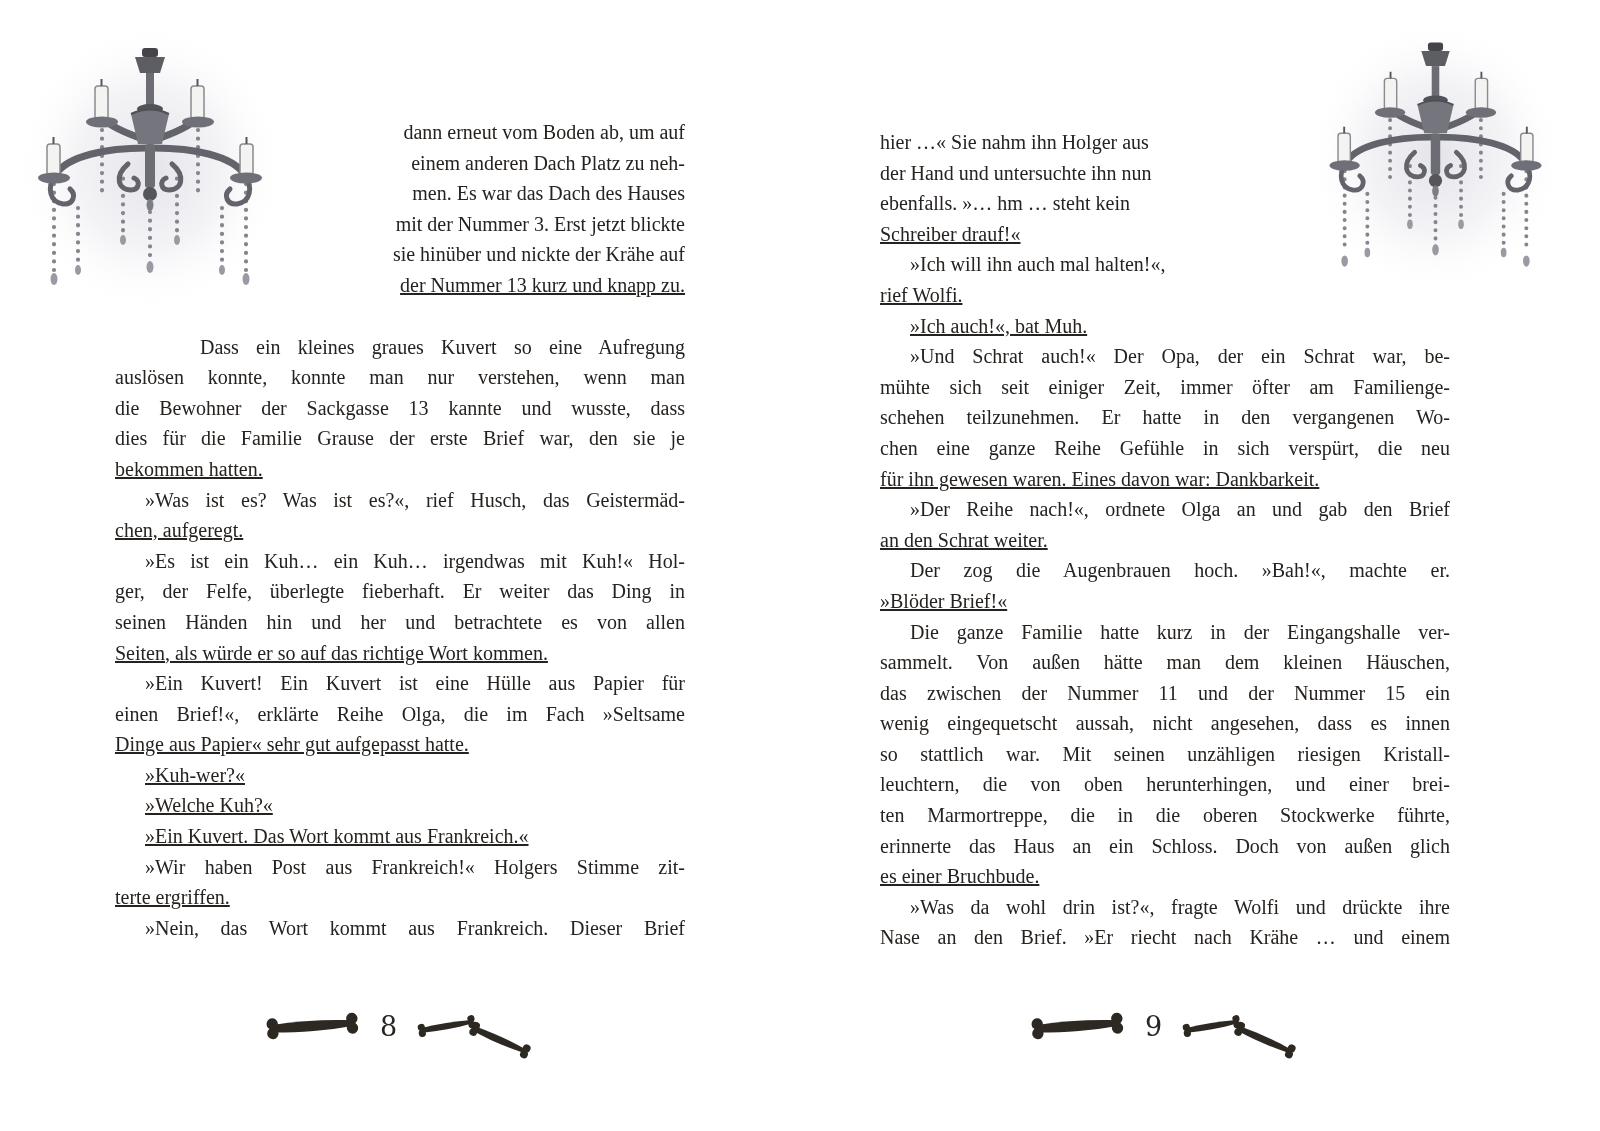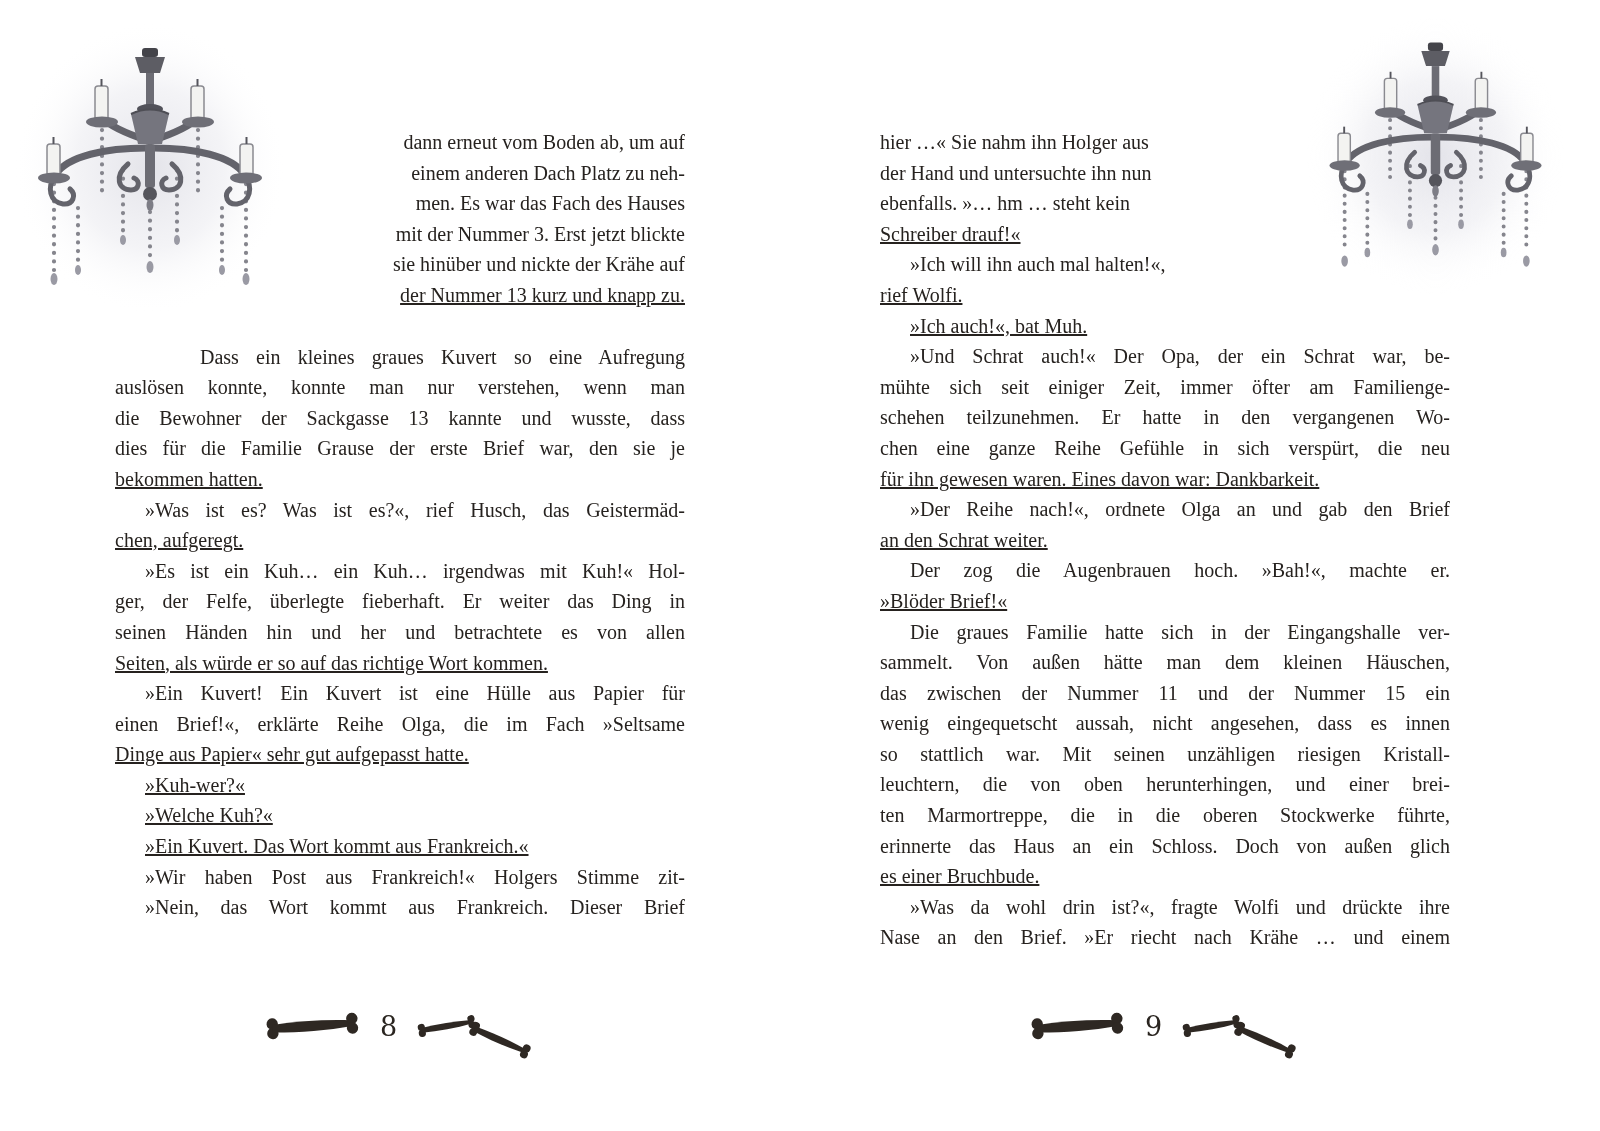--- a/index.html
+++ b/index.html
@@ -2,21 +2,21 @@
 <html lang="de"><head>
 <meta charset="utf-8">
 <style>
   html,body{margin:0;padding:0;}
   body{
     width:1600px;height:1131px;position:relative;overflow:hidden;
     background:#ffffff;color:#26221f;
     font-family:"Liberation Serif", serif;
   }
   .text-col{position:absolute;width:570px;font-size:20px;line-height:30.6px;}
-  #col-left{left:115px;top:127px;}
+  #col-left{left:115px;top:117px;}
   #col-right{left:880px;top:127px;}
 
   .line{text-align:justify;text-align-last:justify;}
   .line.last{text-align-last:left;text-decoration:underline;}
   .ind-sm{padding-left:30px;}
   .ind-lg{padding-left:85px;}
 
   .opening-right{width:394px;margin-left:auto;}
   .opening-right .line{text-align:right;text-align-last:right;padding-left:0;}
   .opening-left{width:372px;}
@@ -137,21 +137,21 @@
   <div class="chandelier" id="chand-left">
     <svg width="280" height="300" viewBox="0 0 280 300">
         <use href="#chandelier-sym"></use>
       </svg>
   </div>
 
   <div class="text-col" id="col-left">
     <div class="opening-right">
         <div class="line">dann erneut vom Boden ab, um auf</div>
         <div class="line">einem anderen Dach Platz zu neh-</div>
-        <div class="line">men. Es war das Fach des Hauses</div>
+        <div class="line">men. Es war das Dach des Hauses</div>
         <div class="line">mit der Nummer 3. Erst jetzt blickte</div>
         <div class="line">sie hinüber und nickte der Krähe auf</div>
         <div class="line last">der Nummer 13 kurz und knapp zu.</div>
       </div>
     <div class="section-gap"></div>
     <div>
         <div class="line ind-lg">Dass ein kleines graues Kuvert so eine Aufregung</div>
         <div class="line">auslösen konnte, konnte man nur verstehen, wenn man</div>
         <div class="line">die Bewohner der Sackgasse 13 kannte und wusste, dass</div>
         <div class="line">dies für die Familie Grause der erste Brief war, den sie je</div>
@@ -162,20 +162,21 @@
         <div class="line">ger, der Felfe, überlegte fieberhaft. Er weiter das Ding in</div>
         <div class="line">seinen Händen hin und her und betrachtete es von allen</div>
         <div class="line last">Seiten, als würde er so auf das richtige Wort kommen.</div>
         <div class="line ind-sm">»Ein Kuvert! Ein Kuvert ist eine Hülle aus Papier für</div>
         <div class="line">einen Brief!«, erklärte Reihe Olga, die im Fach »Seltsame</div>
         <div class="line last">Dinge aus Papier« sehr gut aufgepasst hatte.</div>
         <div class="line last ind-sm">»Kuh-wer?«</div>
         <div class="line last ind-sm">»Welche Kuh?«</div>
         <div class="line last ind-sm">»Ein Kuvert. Das Wort kommt aus Frankreich.«</div>
         <div class="line ind-sm">»Wir haben Post aus Frankreich!« Holgers Stimme zit-</div>
+        <div class="line last">terte ergriffen.</div>
         <div class="line ind-sm">»Nein, das Wort kommt aus Frankreich. Dieser Brief</div>
       </div>
   </div>
 
   <footer class="page-footer" id="footer-left">
     <span class="bone bone-tilt-a">
       <svg width="95" height="24" viewBox="0 0 100 24">
           <use href="#bone-sym"></use>
         </svg>
     </span>
@@ -211,21 +212,21 @@
     <div>
         <div class="line ind-sm">»Und Schrat auch!« Der Opa, der ein Schrat war, be-</div>
         <div class="line">mühte sich seit einiger Zeit, immer öfter am Familienge-</div>
         <div class="line">schehen teilzunehmen. Er hatte in den vergangenen Wo-</div>
         <div class="line">chen eine ganze Reihe Gefühle in sich verspürt, die neu</div>
         <div class="line last">für ihn gewesen waren. Eines davon war: Dankbarkeit.</div>
         <div class="line ind-sm">»Der Reihe nach!«, ordnete Olga an und gab den Brief</div>
         <div class="line last">an den Schrat weiter.</div>
         <div class="line ind-sm">Der zog die Augenbrauen hoch. »Bah!«, machte er.</div>
         <div class="line last">»Blöder Brief!«</div>
-        <div class="line ind-sm">Die graues Familie hatte sich in der Eingangshalle ver-</div>
+        <div class="line ind-sm">Die ganze Familie hatte kurz in der Eingangshalle ver-</div>
         <div class="line">sammelt. Von außen hätte man dem kleinen Häuschen,</div>
         <div class="line">das zwischen der Nummer 11 und der Nummer 15 ein</div>
         <div class="line">wenig eingequetscht aussah, nicht angesehen, dass es innen</div>
         <div class="line">so stattlich war. Mit seinen unzähligen riesigen Kristall-</div>
         <div class="line">leuchtern, die von oben herunterhingen, und einer brei-</div>
         <div class="line">ten Marmortreppe, die in die oberen Stockwerke führte,</div>
         <div class="line">erinnerte das Haus an ein Schloss. Doch von außen glich</div>
         <div class="line last">es einer Bruchbude.</div>
         <div class="line ind-sm">»Was da wohl drin ist?«, fragte Wolfi und drückte ihre</div>
         <div class="line">Nase an den Brief. »Er riecht nach Krähe … und einem</div>

